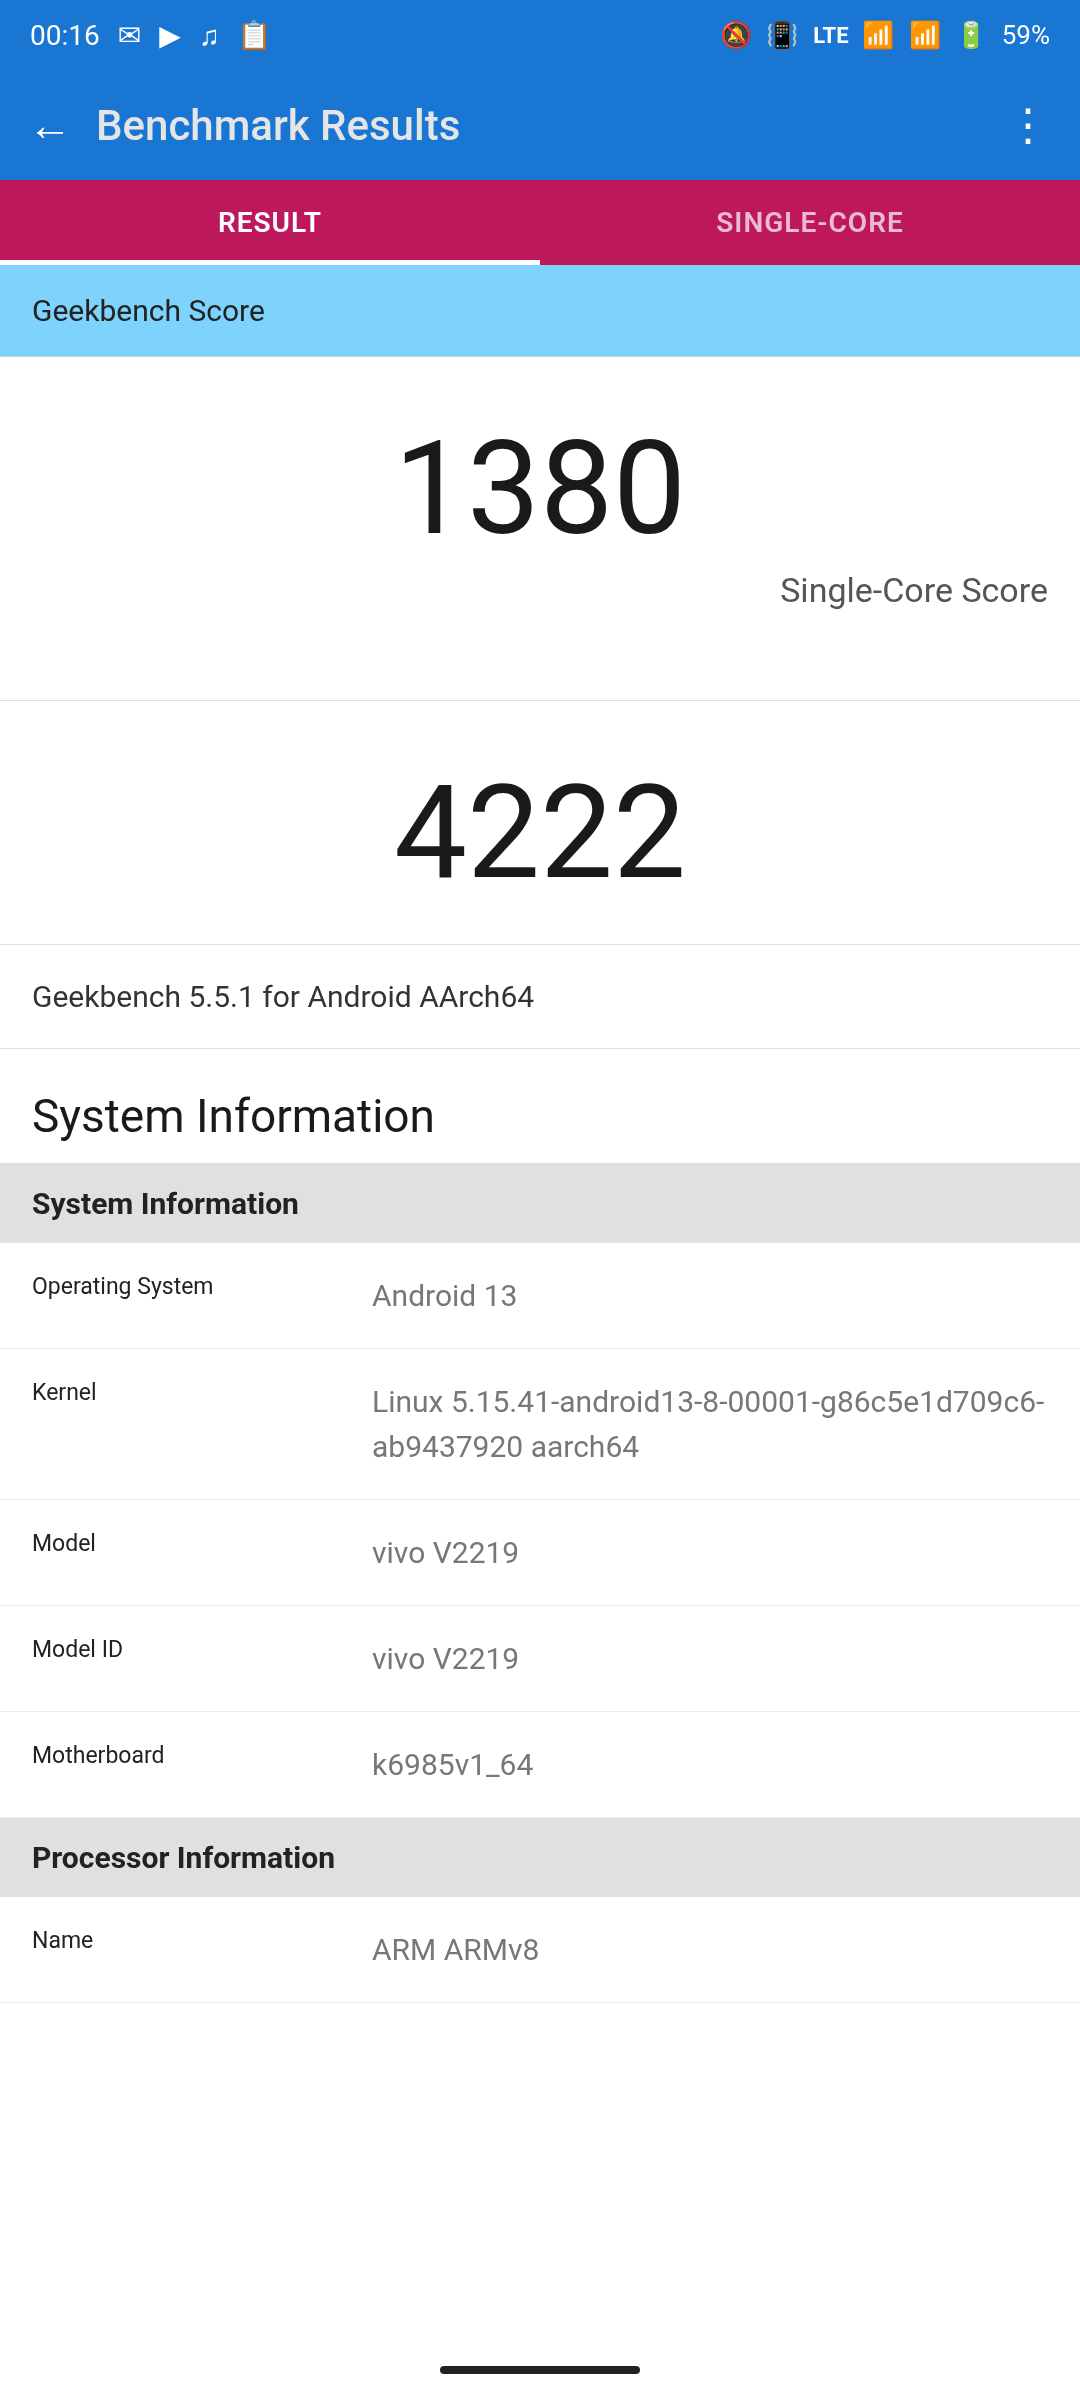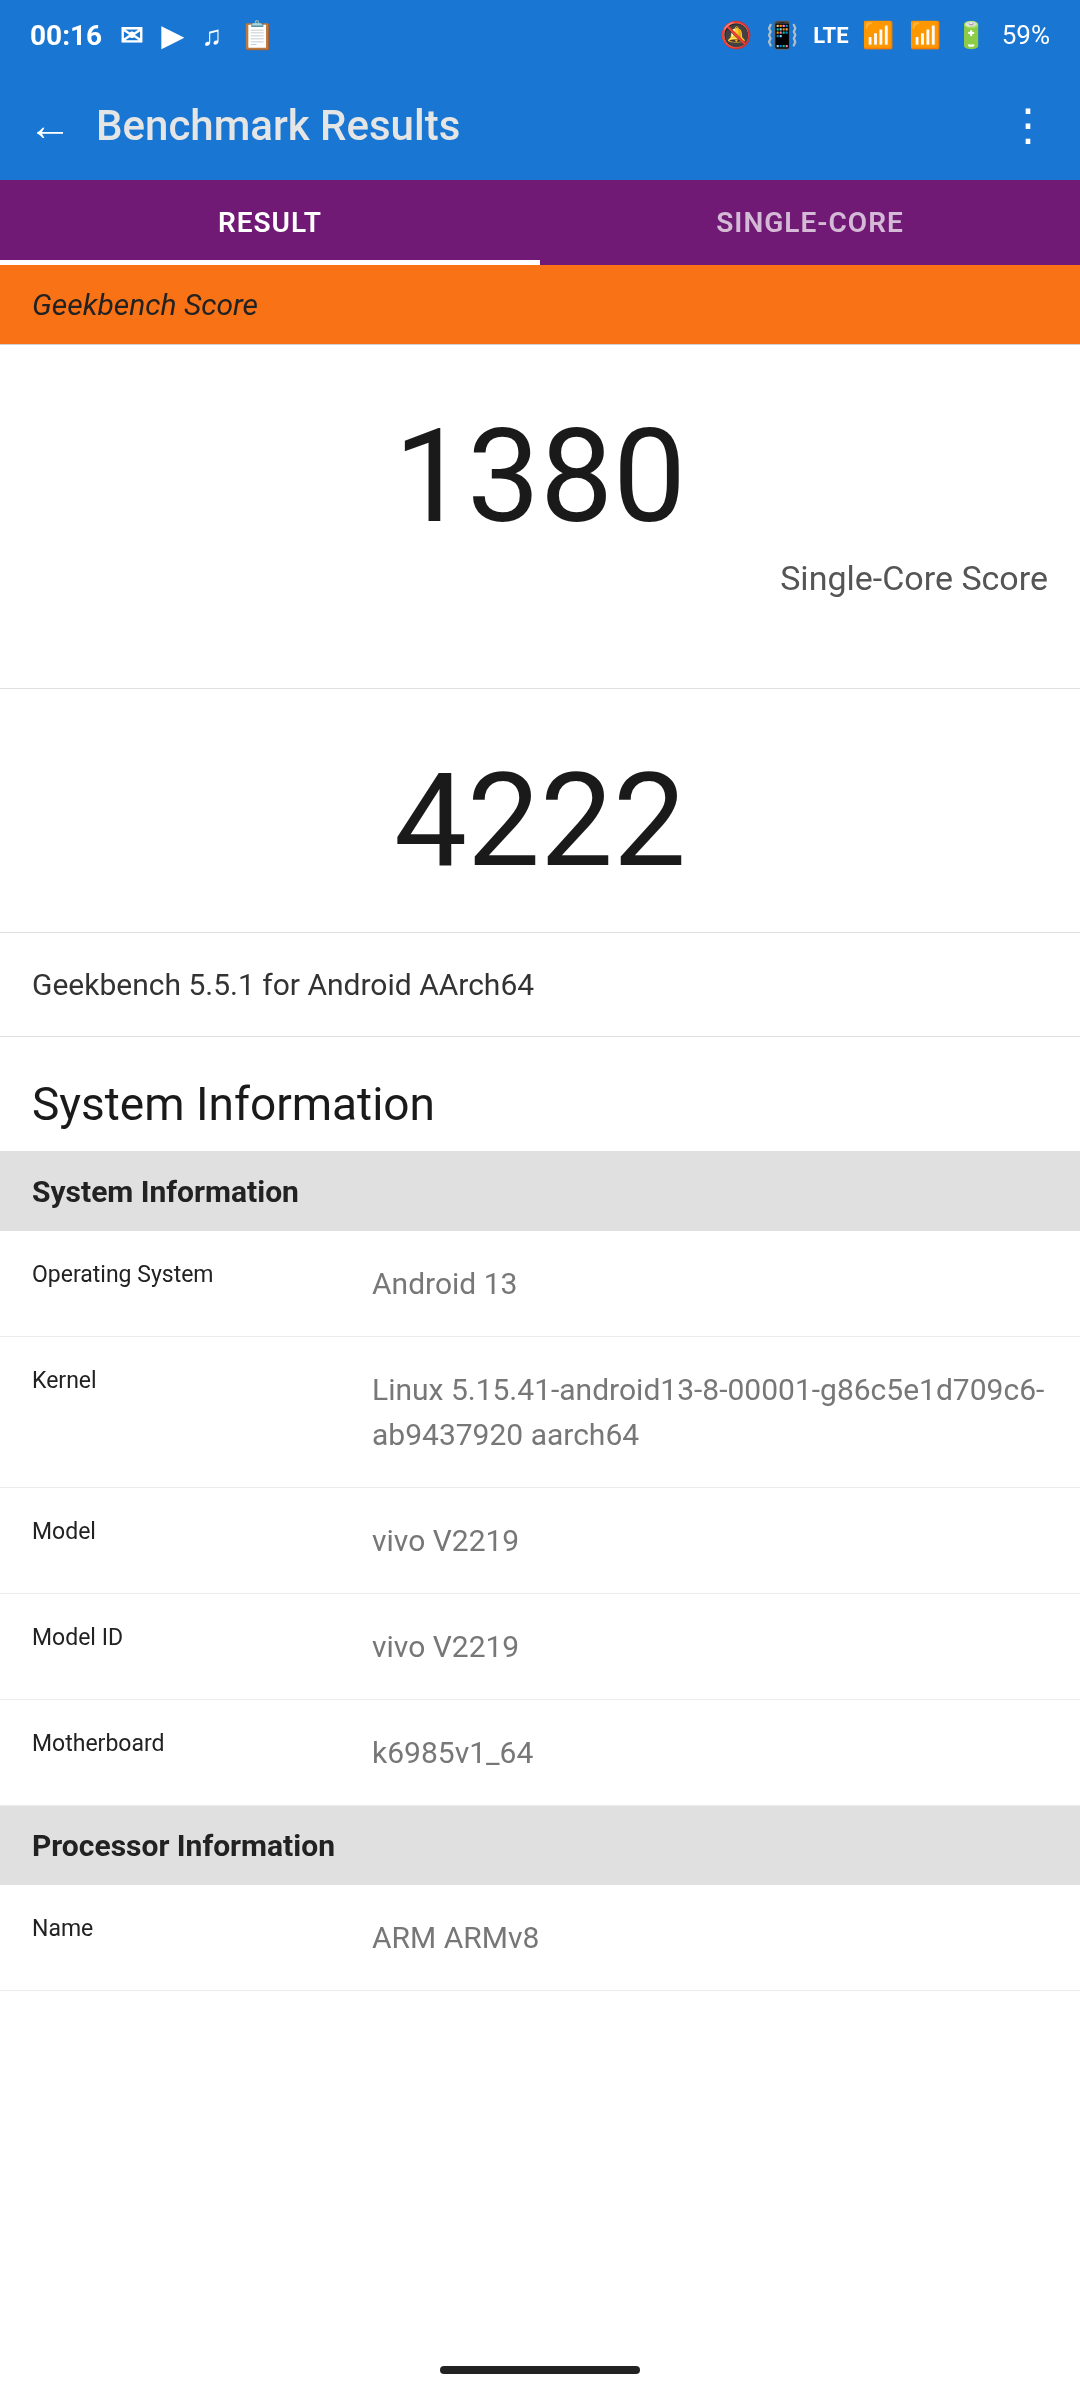--- a/index.html
+++ b/index.html
@@ -20,21 +20,21 @@
       align-items: center;
       padding: 0 30px;
       height: 70px;
     }
     .status-left {
       display: flex;
       align-items: center;
       gap: 18px;
       color: #fff;
       font-size: 28px;
-      font-weight: 700;
+      font-weight: 400;
     }
     .status-right {
       display: flex;
       align-items: center;
       gap: 14px;
       color: #fff;
       font-size: 26px;
     }
 
     
@@ -59,21 +59,21 @@
     }
     .app-bar-more {
       color: #fff;
       font-size: 44px;
       cursor: pointer;
       letter-spacing: 2px;
     }
 
     
     .tab-bar {
-      background: #701a75;
+      background: #be185d;
       display: flex;
       border-bottom: none;
     }
     .tab {
       flex: 1;
       text-align: center;
       padding: 26px 10px;
       color: rgba(255,255,255,0.7);
       font-size: 28px;
       font-weight: 600;
@@ -89,24 +89,23 @@
       position: absolute;
       bottom: 0;
       left: 0;
       right: 0;
       height: 5px;
       background: #fff;
     }
 
     
     .section-header {
-      background: #f97316;
-      padding: 22px 32px;
+      background: #7dd3fc;
+      padding: 28px 32px;
       border-bottom: 1px solid #d0d0d0;
-      font-style: italic;
     }
     .section-header-text {
       font-size: 30px;
       color: #222;
       font-weight: 400;
     }
 
     
     .score-area {
       background: #fff;

